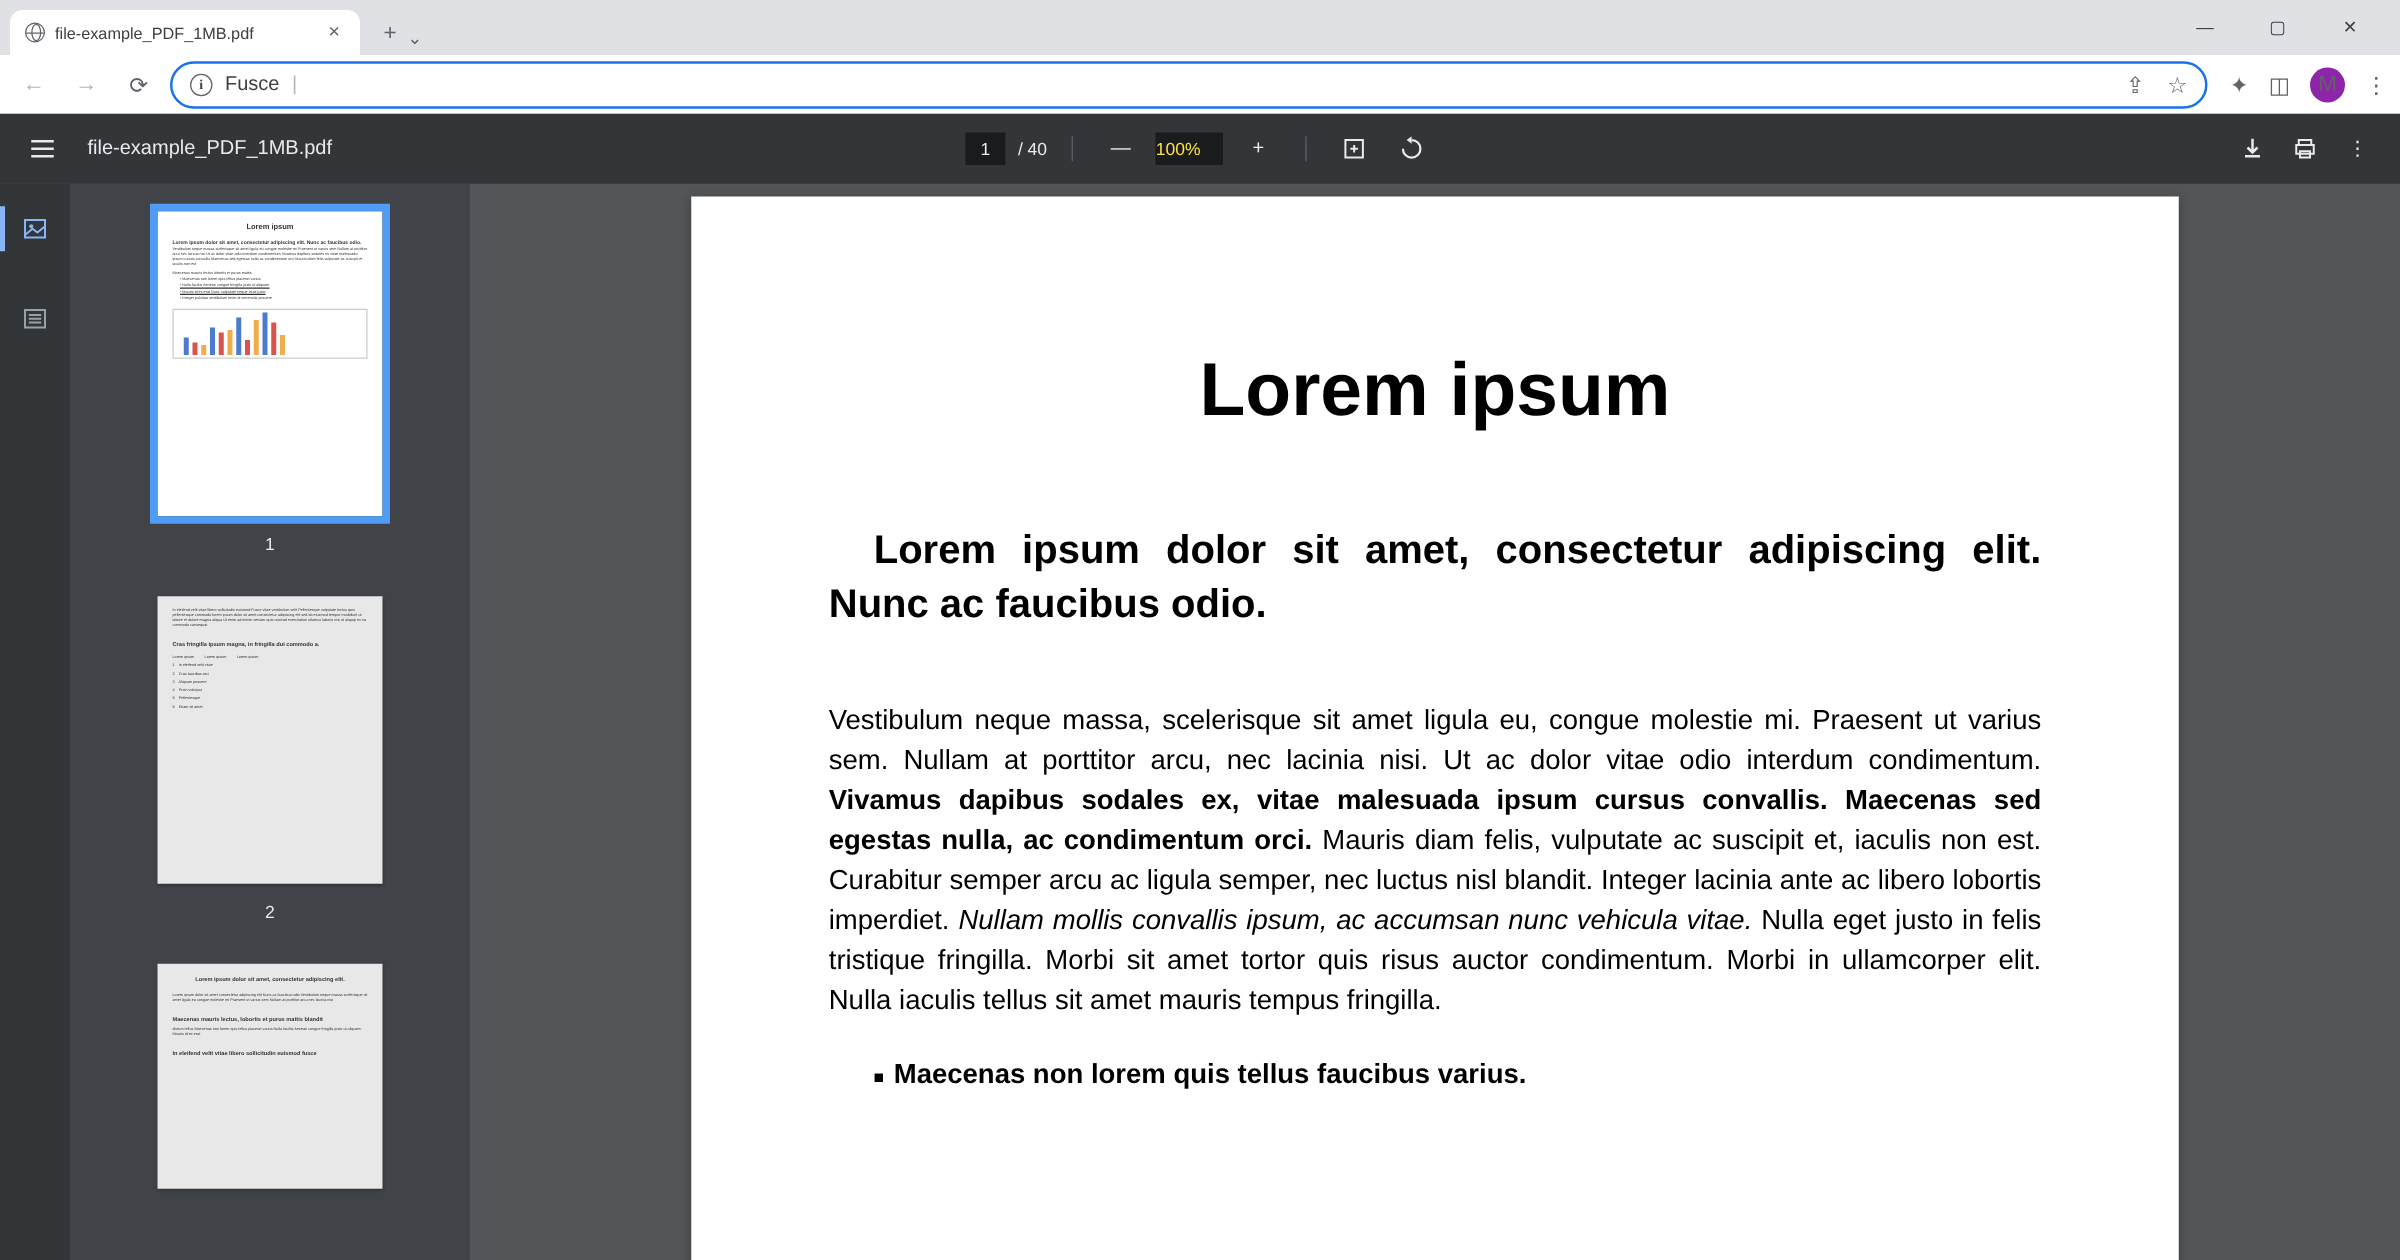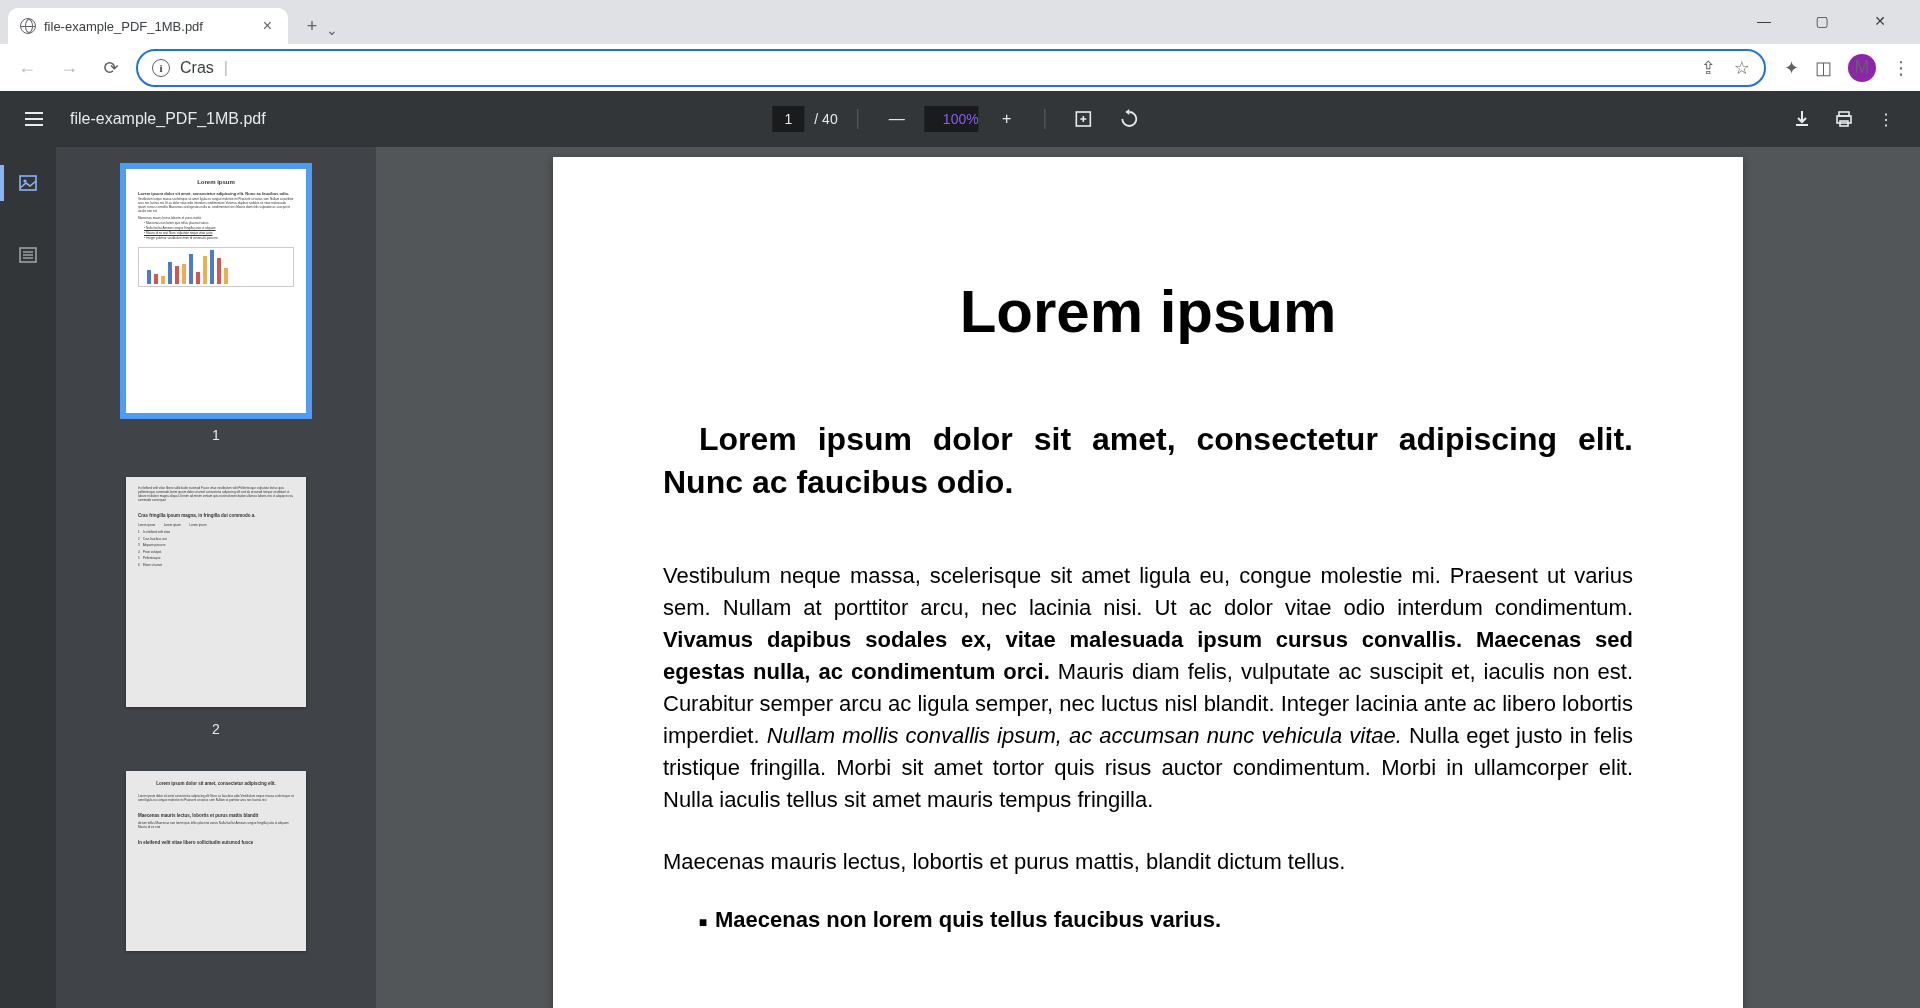--- a/index.html
+++ b/index.html
@@ -37,21 +37,21 @@
 .pdf-viewer { height: 917px; background: #525659; display: flex; flex-direction: column; }
 .pdf-toolbar { height: 56px; background: #323639; display: flex; align-items: center; color: #e8eaed; padding: 0 16px; }
 .tb-btn { width: 36px; height: 36px; display: flex; align-items: center; justify-content: center; cursor: pointer; border-radius: 4px; color: #e8eaed; }
 .hamburger { display: flex; flex-direction: column; gap: 4px; }
 .hamburger div { width: 18px; height: 2px; background: #e8eaed; }
 .file-name { margin-left: 18px; font-size: 16px; color: #e8eaed; }
 .tb-center { position: absolute; left: 50%; transform: translateX(-50%); display: flex; align-items: center; gap: 10px; }
 .page-input { width: 32px; height: 26px; background: #191b1c; color: #e8eaed; border: none; text-align: center; font-size: 14px; }
 .page-total { font-size: 14px; color: #e8eaed; }
 .vsep { width: 1px; height: 20px; background: #5f6368; margin: 0 10px; }
-.zoom-box { width: 54px; height: 26px; background: #191b1c; color: #8b5cf6; border: none; text-align: right; font-size: 14px; }
+.zoom-box { width: 54px; height: 26px; background: #191b1c; color: #fde047; border: none; text-align: left; font-size: 14px; }
 .tb-right { margin-left: auto; display: flex; gap: 6px; }
 
 .pdf-body { flex: 1; display: flex; min-height: 0; }
 .left-rail { width: 56px; background: #323639; display: flex; flex-direction: column; align-items: center; padding-top: 18px; gap: 36px; }
 .rail-btn { width: 36px; height: 36px; display: flex; align-items: center; justify-content: center; cursor: pointer; color: #8ab4f8; }
 .rail-btn.inactive { color: #9aa0a6; }
 .rail-active-indicator { position: absolute; left: 0; width: 4px; height: 36px; background: #8ab4f8; }
 .left-rail-wrap { position: relative; }
 
 .thumb-panel { width: 320px; background: #404347; overflow-y: auto; padding: 22px 56px 22px 56px; display: flex; flex-direction: column; align-items: center; gap: 14px; }
@@ -98,21 +98,21 @@
       <span>▢</span>
       <span>✕</span>
     </div>
   </div>
   <div class="addr-bar">
     <span class="nav-btn disabled">←</span>
     <span class="nav-btn disabled">→</span>
     <span class="nav-btn">⟳</span>
     <div class="omnibox">
       <span class="info-icon">i</span>
-      <span class="file-label">Cras</span>
+      <span class="file-label">Fusce</span>
       <span class="sep">|</span>
       <div class="right-icons">
         <span>⇪</span>
         <span>☆</span>
       </div>
     </div>
     <div class="addr-right">
       <span>✦</span>
       <span>◫</span>
       <span class="avatar">M</span>
@@ -230,20 +230,19 @@
       </div>
     </div>
 
     <div class="page-area">
       <div class="page">
         <h1>Lorem ipsum</h1>
         <h2>Lorem ipsum dolor sit amet, consectetur adipiscing elit. Nunc ac faucibus odio.</h2>
         <p>
           <span>Vestibulum neque massa, scelerisque sit amet ligula eu, congue molestie mi. Praesent ut varius sem. Nullam at porttitor arcu, nec lacinia nisi. Ut ac dolor vitae odio interdum condimentum. </span><span class="bold">Vivamus dapibus sodales ex, vitae malesuada ipsum cursus convallis. Maecenas sed egestas nulla, ac condimentum orci.</span><span> Mauris diam felis, vulputate ac suscipit et, iaculis non est. Curabitur semper arcu ac ligula semper, nec luctus nisl blandit. Integer lacinia ante ac libero lobortis imperdiet. </span><span class="ital">Nullam mollis convallis ipsum, ac accumsan nunc vehicula vitae.</span><span> Nulla eget justo in felis tristique fringilla. Morbi sit amet tortor quis risus auctor condimentum. Morbi in ullamcorper elit. Nulla iaculis tellus sit amet mauris tempus fringilla.</span>
         </p>
-        <p>Maecenas mauris lectus, lobortis et purus mattis, blandit dictum tellus.</p>
         <ul>
           <li>Maecenas non lorem quis tellus faucibus varius.</li>
         </ul>
       </div>
     </div>
   </div>
 </div>
 
 </body></html>

